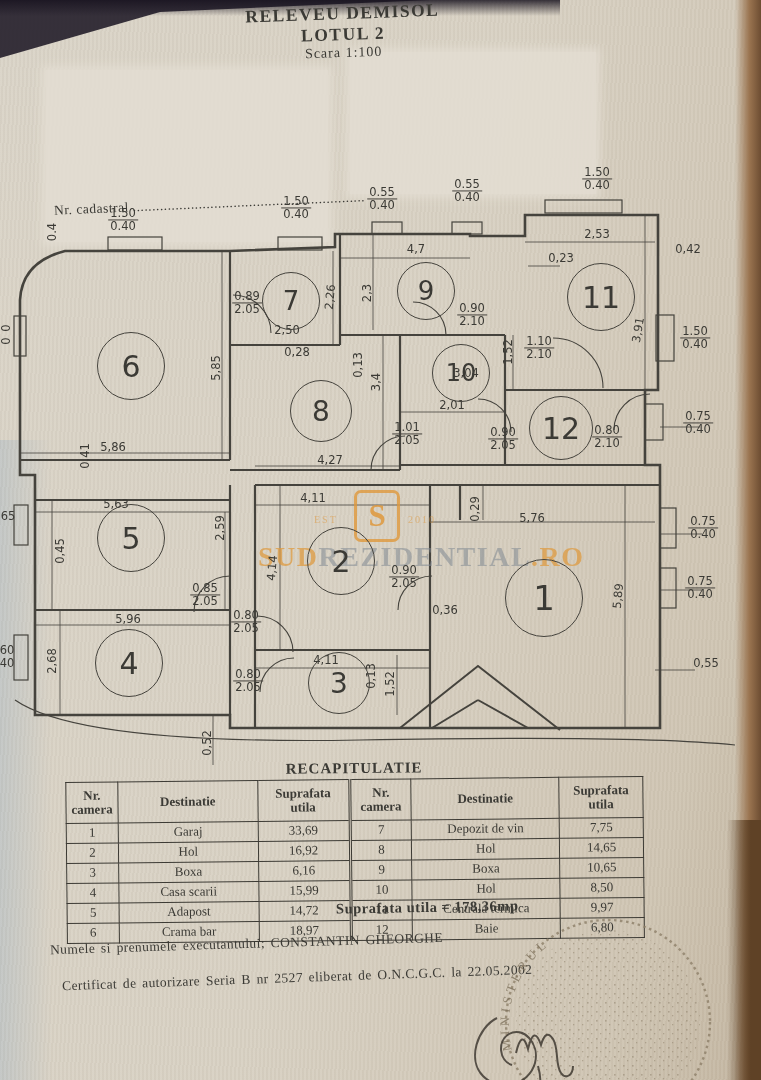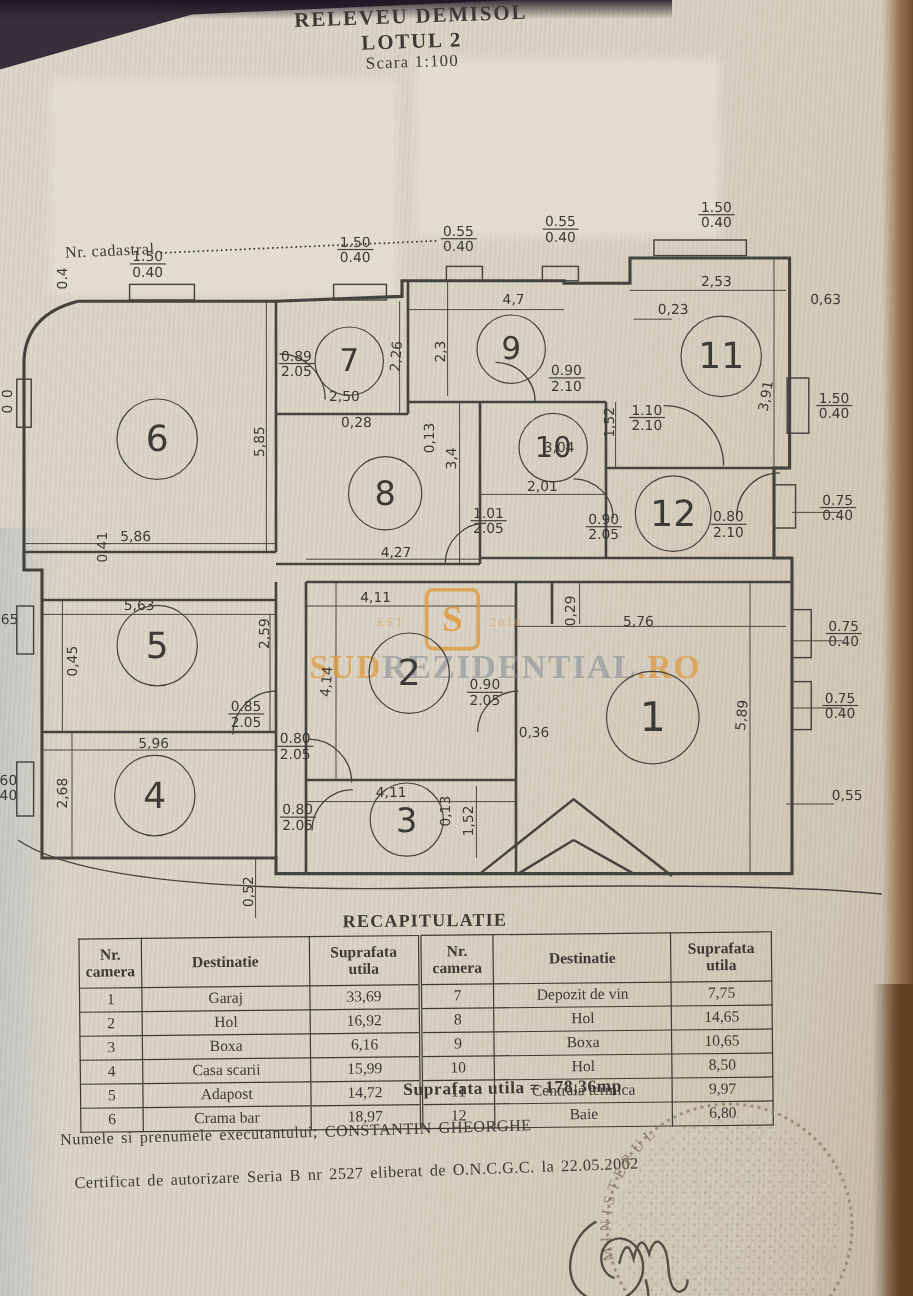--- a/index.html
+++ b/index.html
@@ -160,23 +160,23 @@
       </div>
       <div class="dim" style="left: 467px; top: 191px; transform: translate(-50%, -50%);">
         <span class="t">0.55</span>
         <span class="b">0.40</span>
       </div>
       <div class="dim" style="left: 597px; top: 179px; transform: translate(-50%, -50%);">
         <span class="t">1.50</span>
         <span class="b">0.40</span>
       </div>
       <div class="dim" style="left: 597px; top: 234px; transform: translate(-50%, -50%);">2,53</div>
-      <div class="dim" style="left: 688px; top: 249px; transform: translate(-50%, -50%);">0,63</div>
+      <div class="dim" style="left: 688px; top: 249px; transform: translate(-50%, -50%);">0,42</div>
       <div class="dim" style="left: 561px; top: 258px; transform: translate(-50%, -50%);">0,23</div>
-      <div class="dim" style="left: 428px; top: 249px; transform: translate(-50%, -50%); text-align: center;">4,7</div>
+      <div class="dim" style="left: 416px; top: 249px; transform: translate(-50%, -50%); text-align: center;">4,7</div>
       <div class="dim" style="left: 367px; top: 293px; transform: translate(-50%, -50%) rotate(-90deg);">2,3</div>
       <div class="dim" style="left: 247px; top: 303px; transform: translate(-50%, -50%);">
         <span class="t">0.89</span>
         <span class="b">2.05</span>
       </div>
       <div class="dim" style="left: 287px; top: 330px; transform: translate(-50%, -50%);">2,50</div>
       <div class="dim" style="left: 330px; top: 297px; transform: translate(-50%, -50%) rotate(-85deg);">2,26</div>
       <div class="dim" style="left: 638px; top: 330px; transform: translate(-50%, -50%) rotate(-80deg);">3,91</div>
       <div class="dim" style="left: 695px; top: 338px; transform: translate(-50%, -50%);">
         <span class="t">1.50</span>

